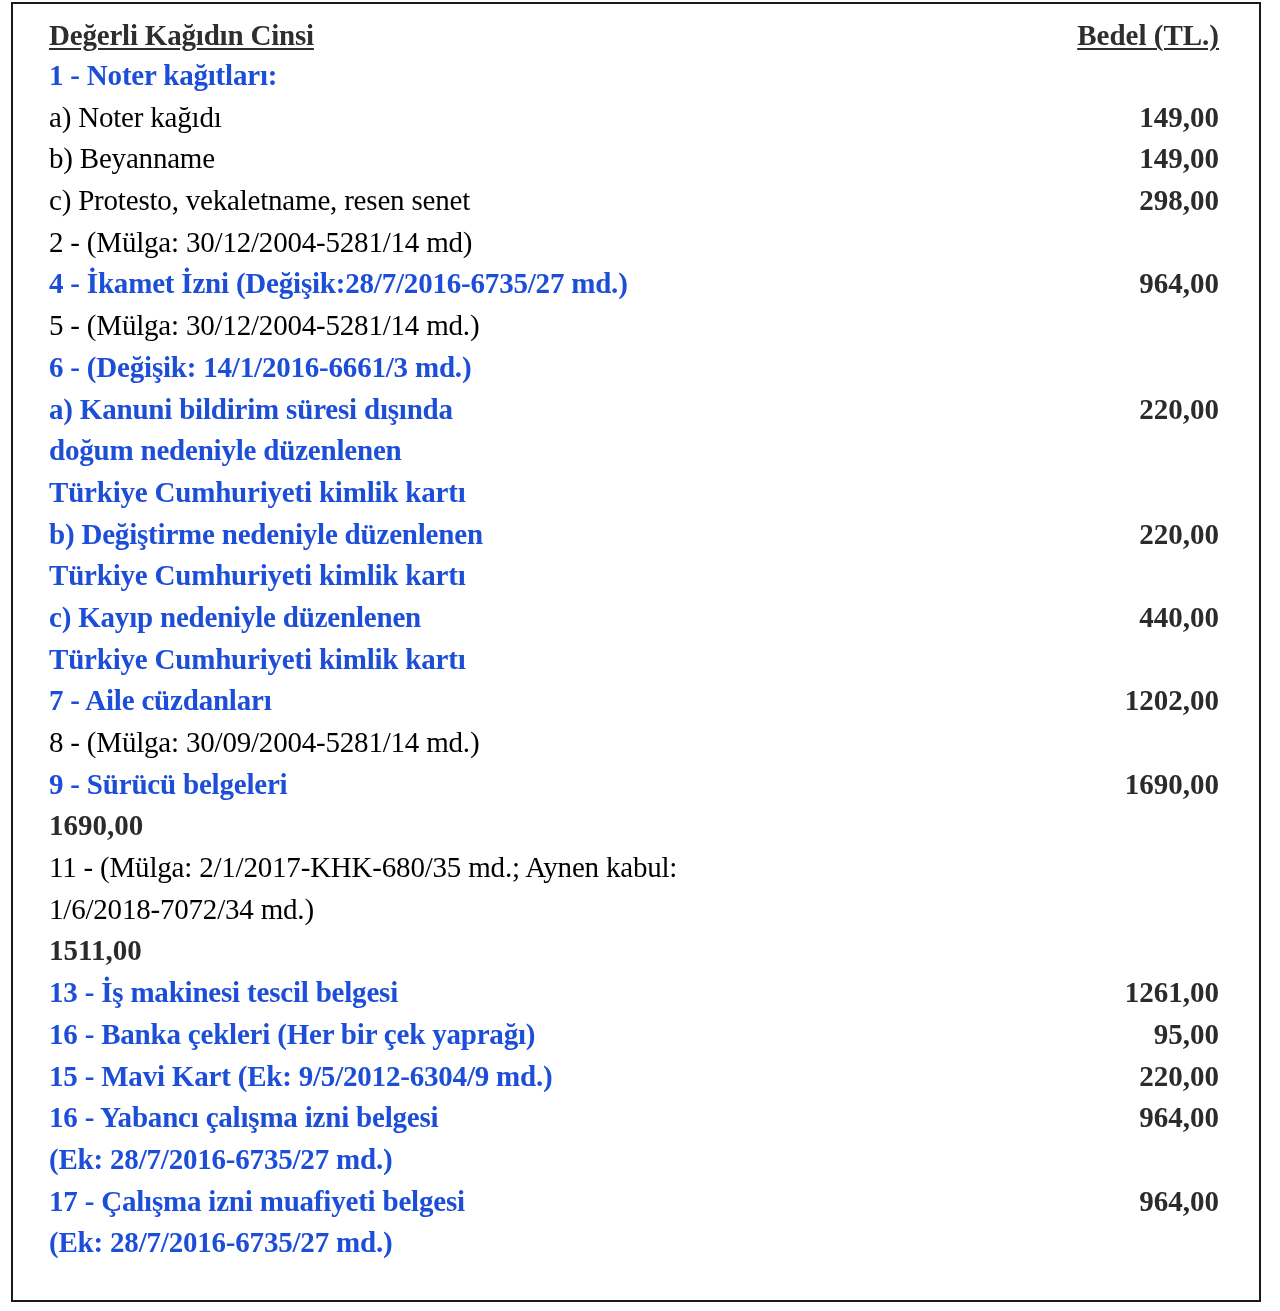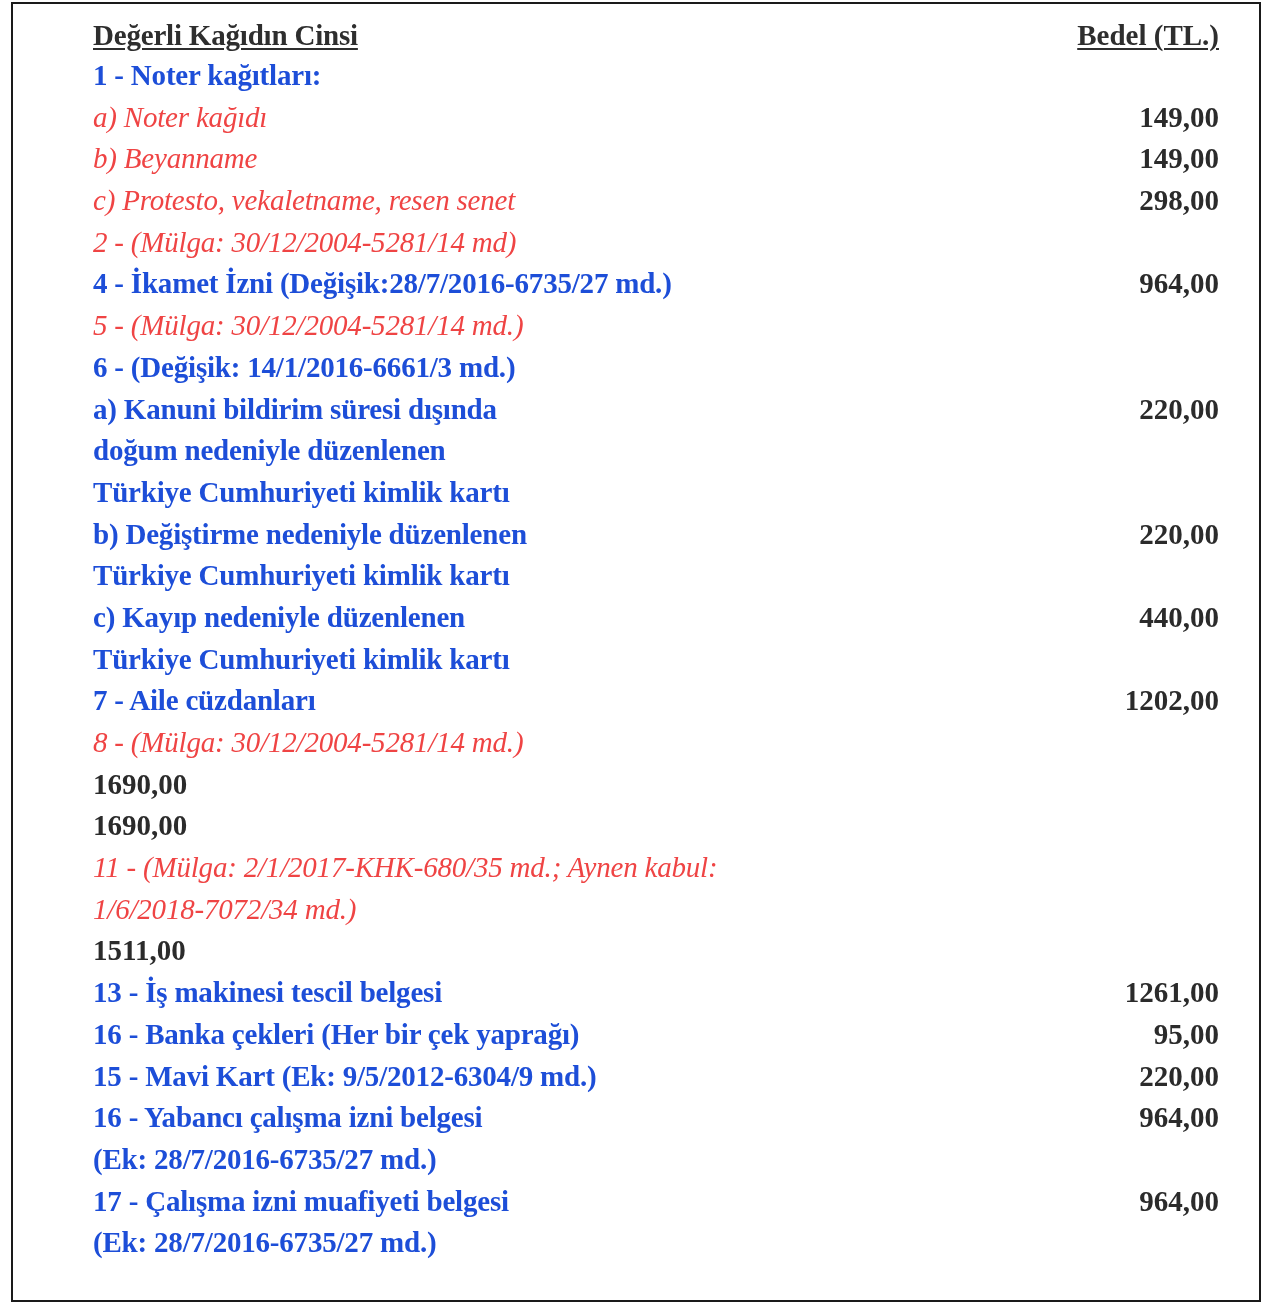--- a/index.html
+++ b/index.html
@@ -33,26 +33,25 @@
     }
     .row {
       position: relative;
       height: 41.7px;
       line-height: 41.7px;
       font-size: 29px;
       white-space: nowrap;
       display: flex;
       justify-content: space-between;
       align-items: baseline;
-      margin-left: 44px;
     }
     .row .label { letter-spacing: -0.2px; }
     .row .value { font-weight: bold; color: #2b2b2b; text-align: right; }
     .row.bold .label { font-weight: bold; color: #1d4ed8; }
-    .row.normal .label { font-weight: normal; color: #ef4444; font-style: italic; }
+    .row.normal .label { font-weight: normal; color: #000000; }
     .row.header .label,
     .row.header .value {
       font-weight: bold;
       text-decoration: underline;
       text-decoration-thickness: 2px;
       text-underline-offset: 3px;
       color: #2e2e2e;
     }
     .row.header { line-height: 40px; height: 40px; }
   </style>
@@ -123,24 +122,25 @@
       </div>
       <div class="row bold">
         <span class="label">Türkiye Cumhuriyeti kimlik kartı</span>
         <span class="value"></span>
       </div>
       <div class="row bold">
         <span class="label">7 - Aile cüzdanları</span>
         <span class="value">1202,00</span>
       </div>
       <div class="row normal">
-        <span class="label">8 - (Mülga: 30/12/2004-5281/14 md.)</span>
+        <span class="label">8 - (Mülga: 30/09/2004-5281/14 md.)</span>
         <span class="value"></span>
       </div>
       <div class="row bold">
+        <span class="label">9 - Sürücü belgeleri</span>
         <span class="value">1690,00</span>
       </div>
       <div class="row bold">
         <span class="value">1690,00</span>
       </div>
       <div class="row normal">
         <span class="label">11 - (Mülga: 2/1/2017-KHK-680/35 md.; Aynen kabul:</span>
         <span class="value"></span>
       </div>
       <div class="row normal">

